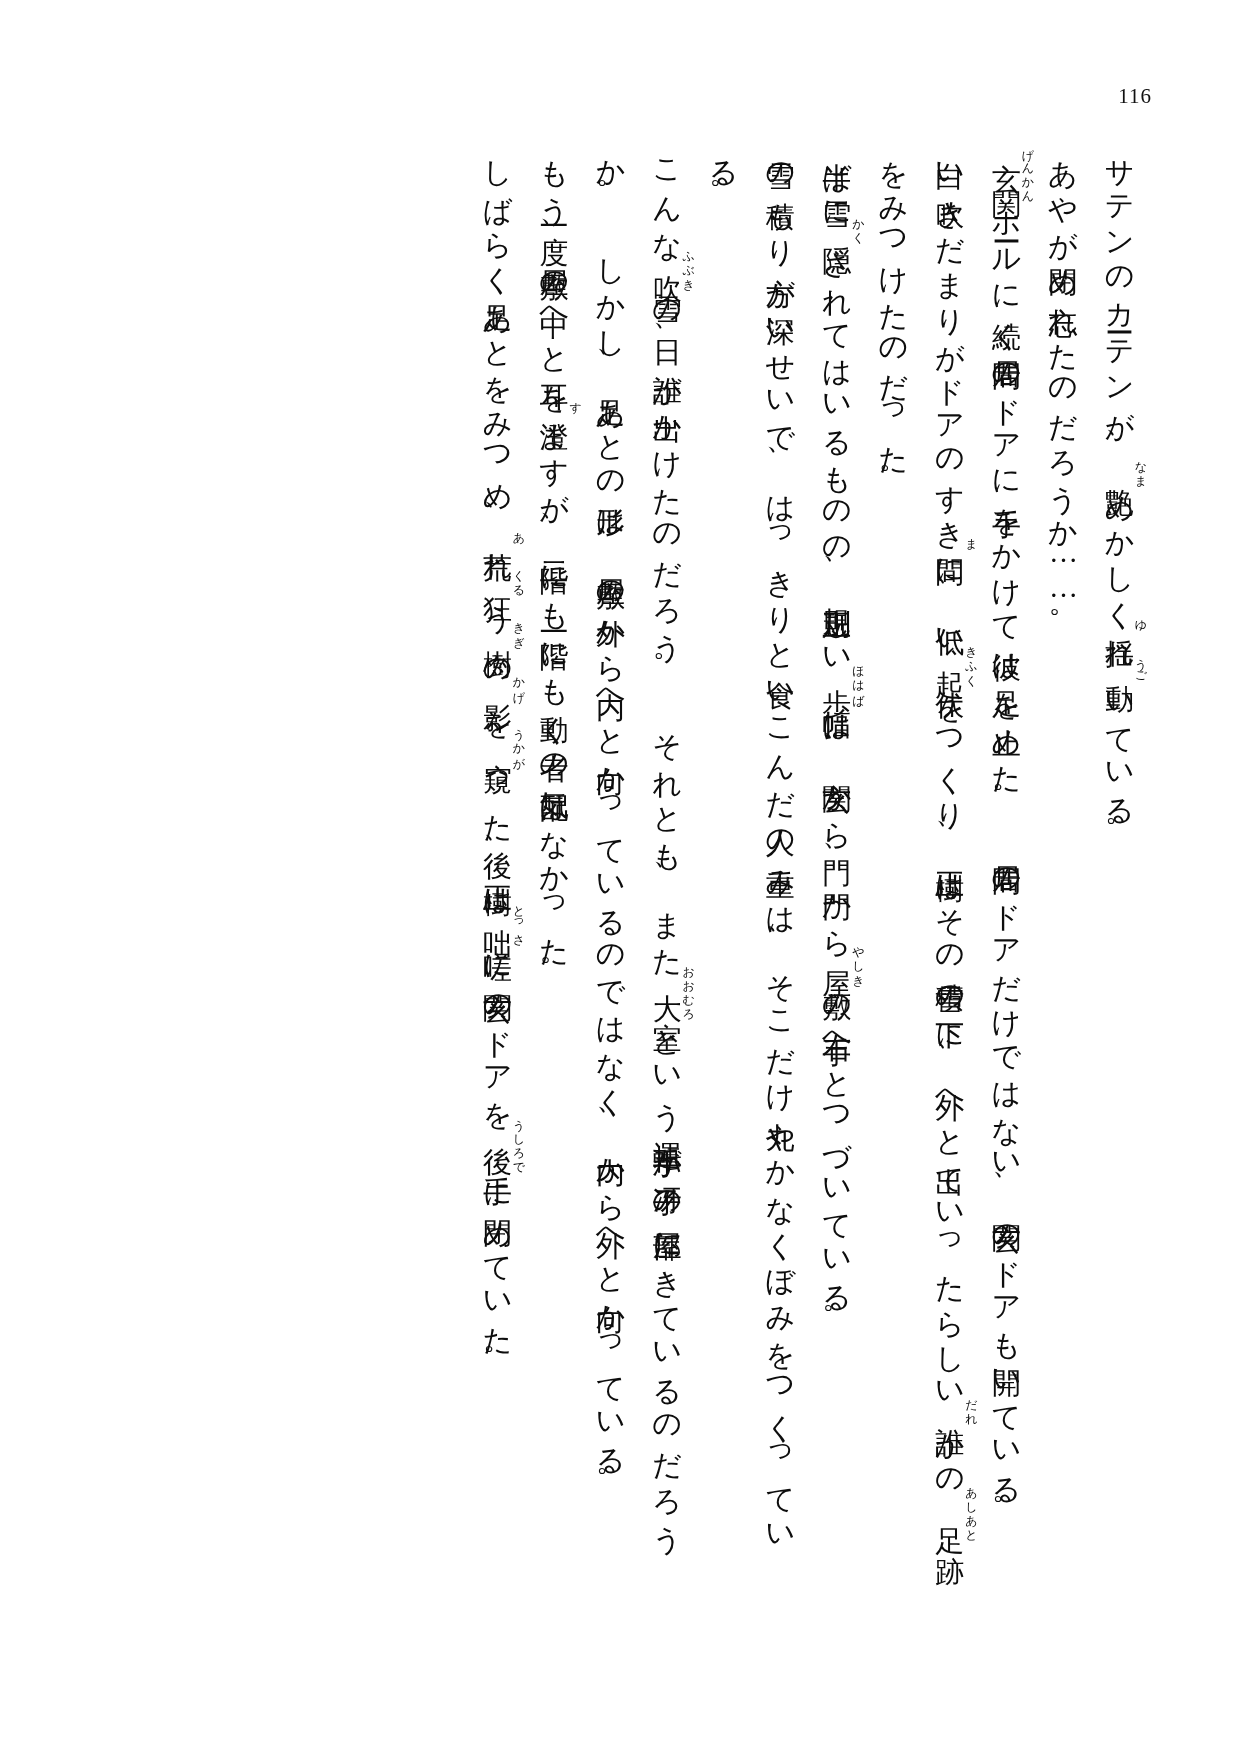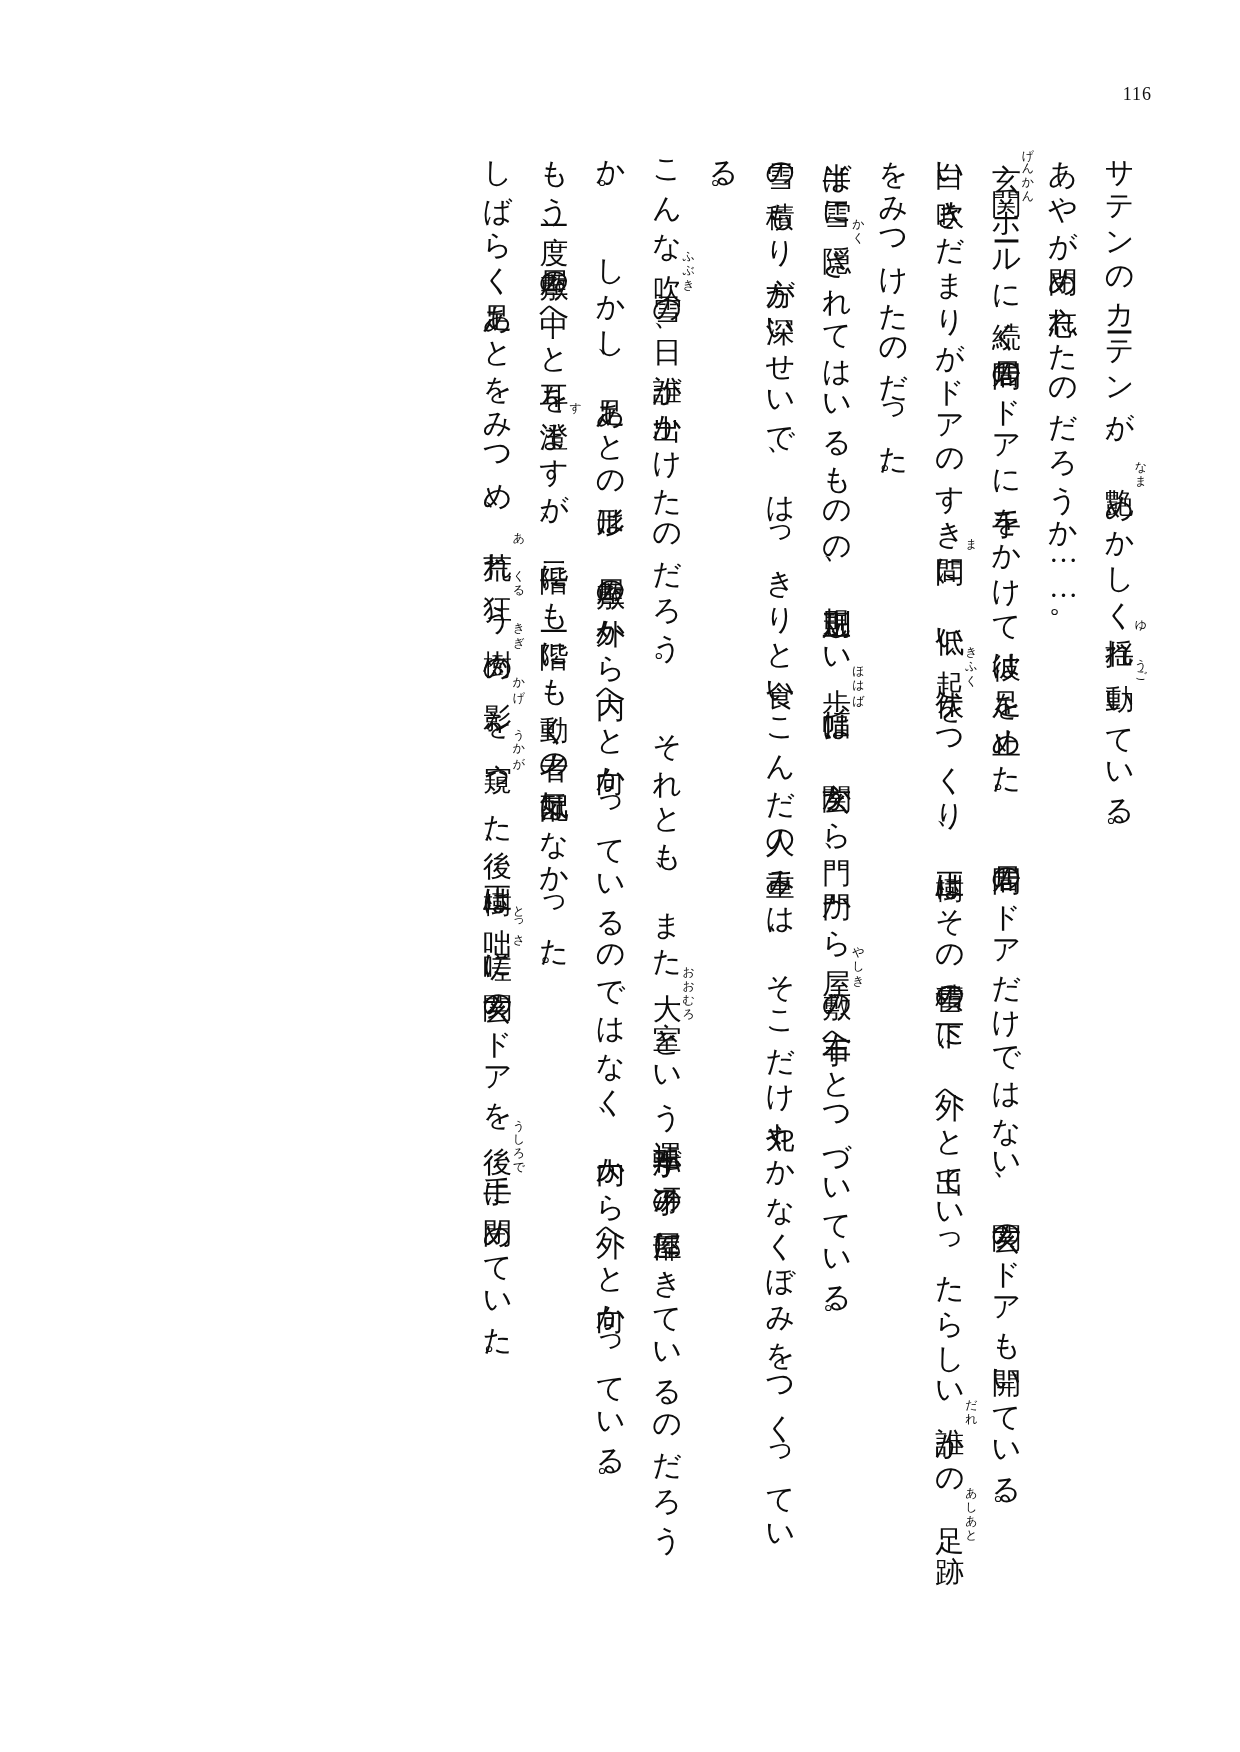--- a/index.html
+++ b/index.html
@@ -13,21 +13,21 @@
     height: 1752px;
     background: #ffffff;
     overflow: hidden;
     font-family: "Liberation Serif", "DejaVu Serif", serif;
     color: #111111;
   }
   .page-number {
     position: absolute;
     top: 84px;
     right: 88px;
-    font-size: 18px;
+    font-size: 21px;
     letter-spacing: 1px;
     color: #111111;
     font-family: "Liberation Serif", serif;
   }
   .body-text {
     position: absolute;
     top: 140px;
     right: 92px;
     left: 110px;
     height: 1400px;

